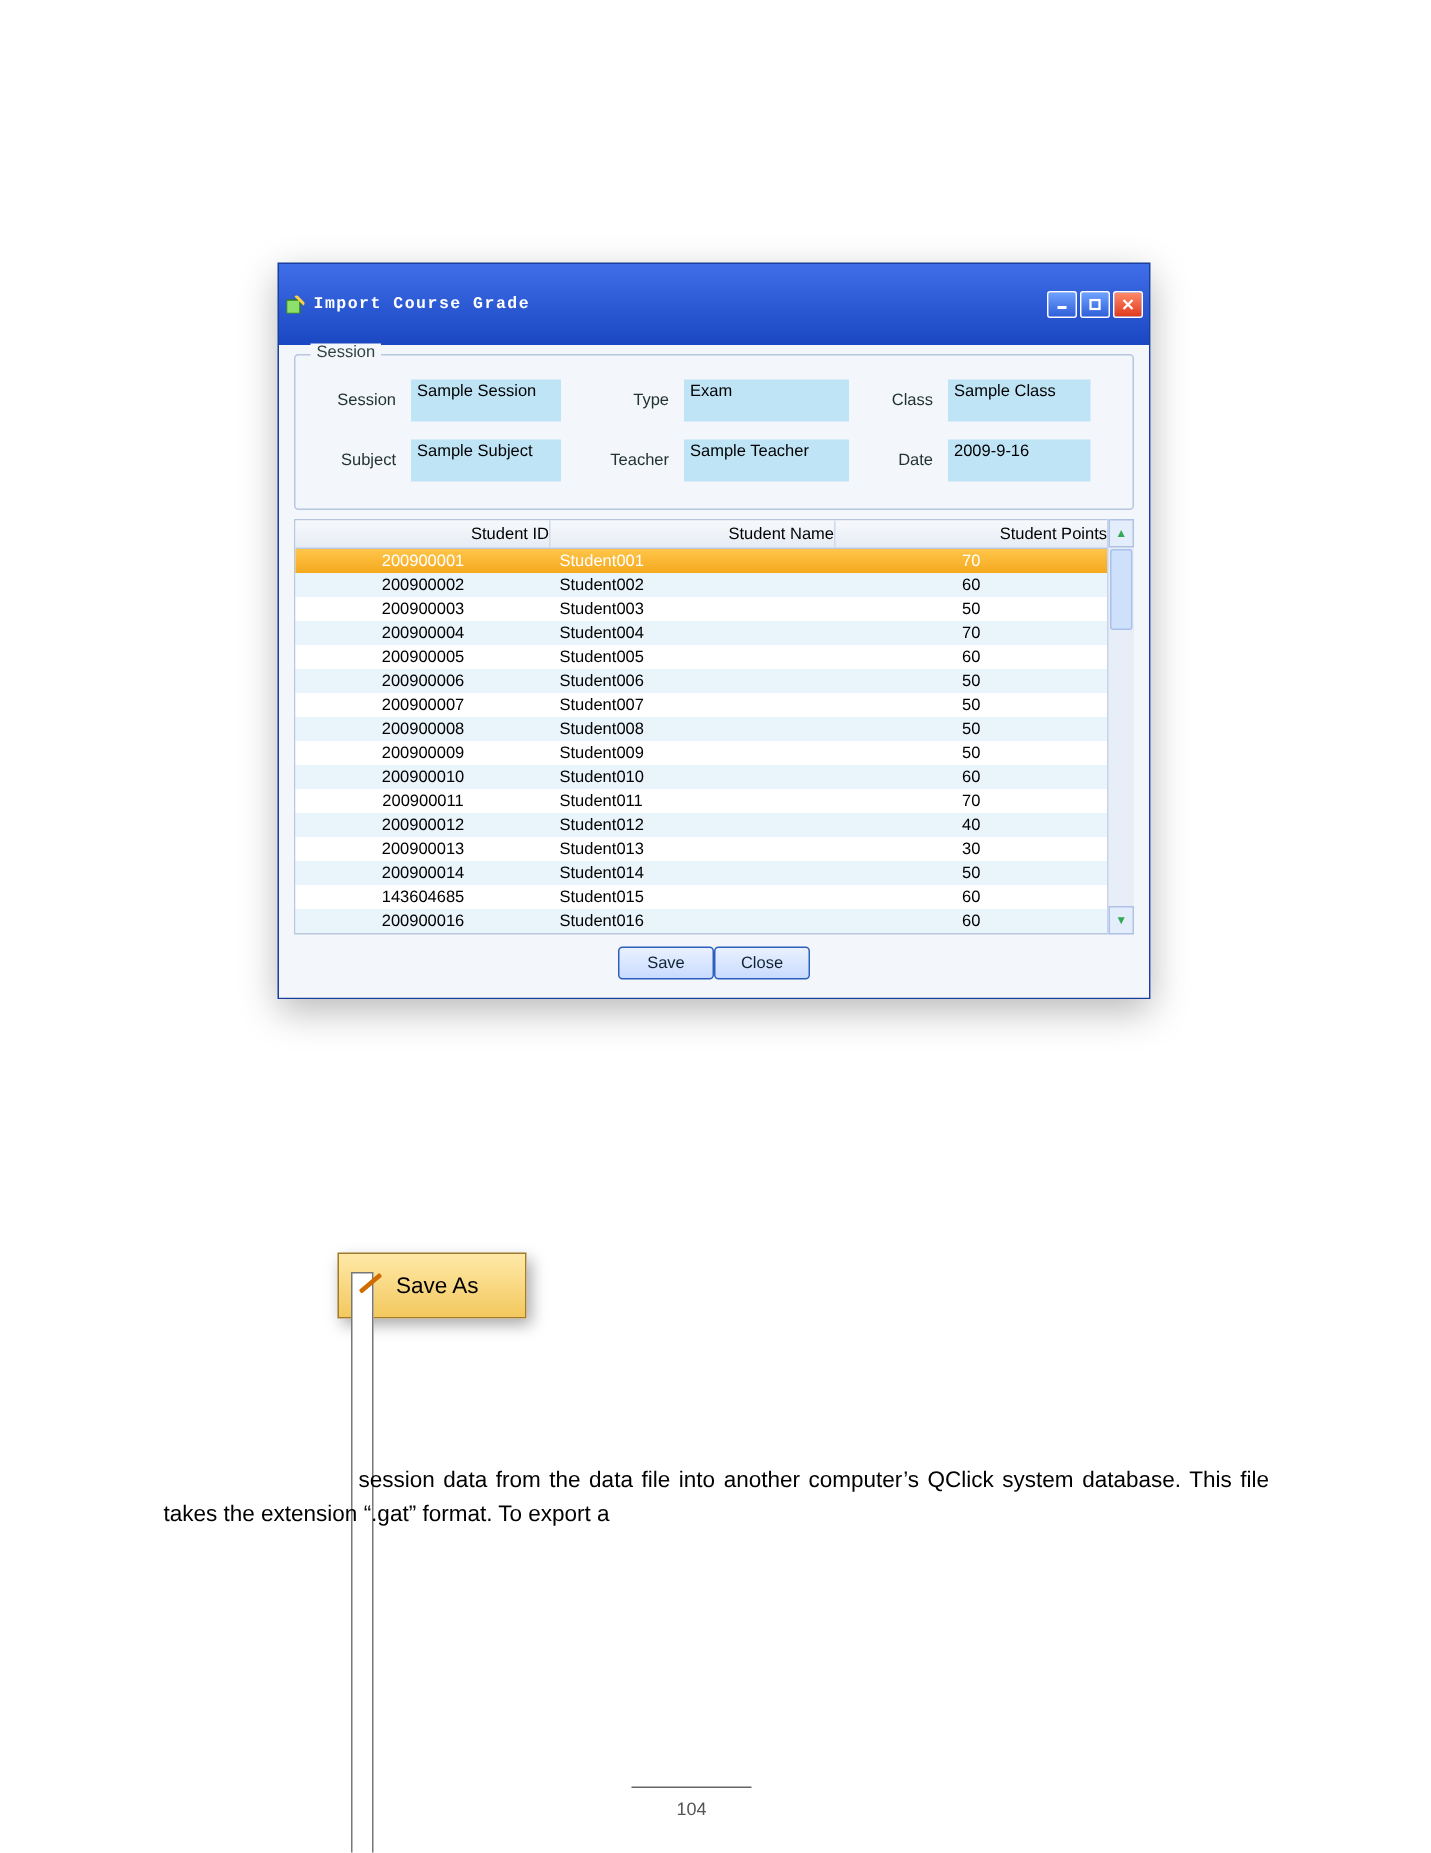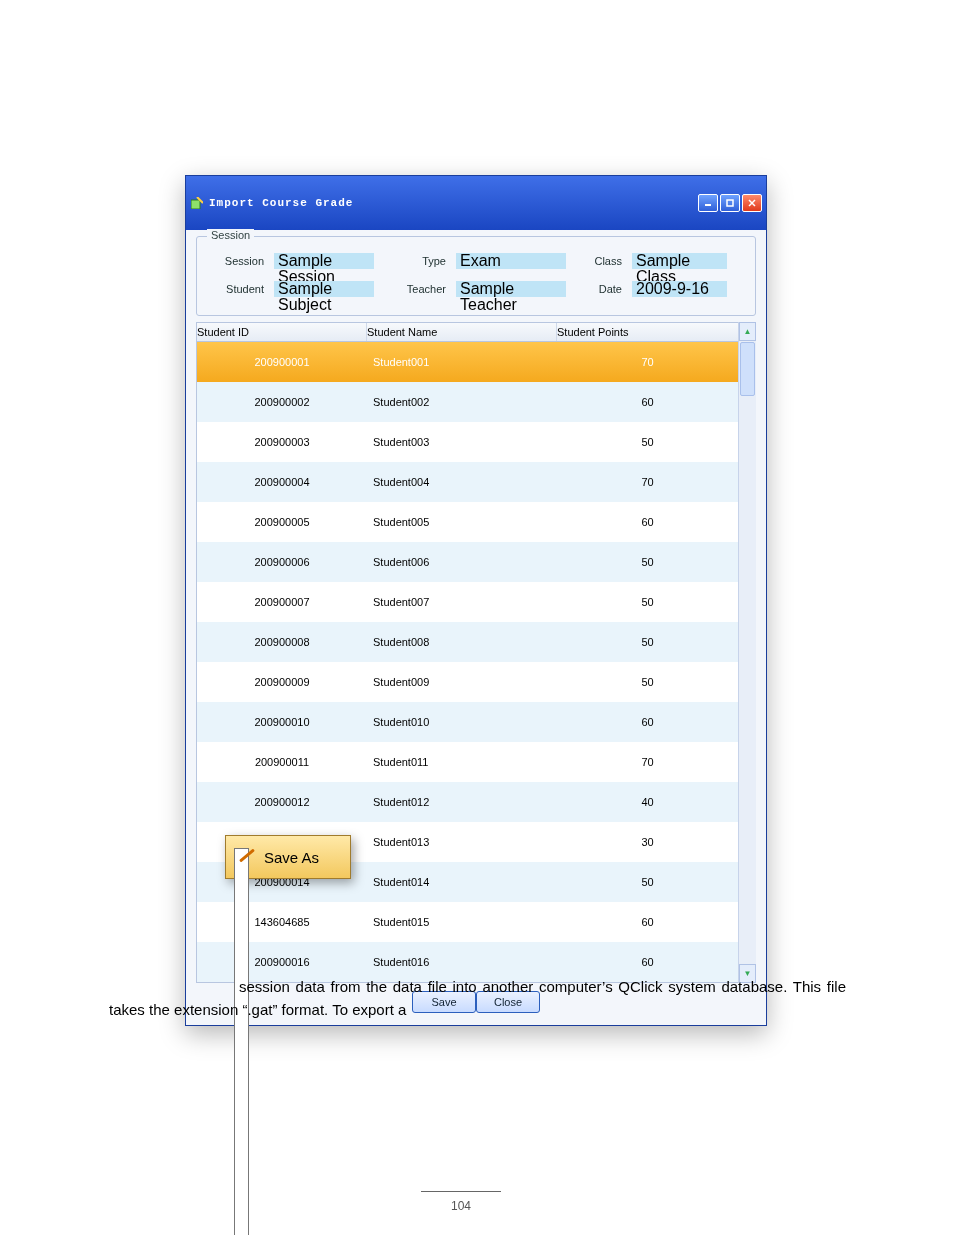--- a/index.html
+++ b/index.html
@@ -14,34 +14,34 @@
   .titlebar .winbtn.mini{background:linear-gradient(#6fa2ff,#2f5fd8)}
   .titlebar .winbtn.maxi{background:linear-gradient(#6fa2ff,#2f5fd8)}
   .titlebar .winbtn.close{background:linear-gradient(#ff8a6b,#e03a1c)}
 
   .winbody{background:#f3f6fb;padding:6px 10px 8px 10px}
   
   .group{border:1px solid #b8c6e0;border-radius:3px;position:relative;padding:16px 12px 18px 12px;margin-bottom:6px}
   .group-legend{position:absolute;top:-8px;left:10px;background:#f3f6fb;padding:0 4px;font-size:11px;color:#344}
   .form-grid{display:grid;grid-template-columns:55px 100px 62px 110px 46px 95px;column-gap:10px;row-gap:12px;align-items:center}
   .form-lbl{text-align:right;font-size:11px;color:#233}
-  .form-val{height:16px;line-height:16px;background:#bfe4f6;padding:0 4px;font-size:16px;border-radius:0}
+  .form-val{height:28px;line-height:16px;background:#bfe4f6;padding:0 4px;font-size:11px;border-radius:0}
 
   
   .tablewrap{position:relative;margin-top:6px}
   .sb{position:absolute;right:0;top:0;bottom:0;width:17px;background:#e8eef8;border-left:1px solid #c7d3ea;display:flex;flex-direction:column;justify-content:space-between}
   .sb .btn{height:17px;display:flex;align-items:center;justify-content:center;font-size:8px;color:#3a5;border:1px solid #b0c2e5;background:#e4edfb}
   .sb .thumb{flex:0 0 52px;margin:1px;background:#cfe0fb;border:1px solid #a9c0eb;border-radius:2px}
   .sb .track{flex:1}
   .tbl{border:1px solid #b8c6e0;background:#fff;margin-right:17px}
   .thead{display:grid;grid-template-columns:170px 190px 1fr;background:linear-gradient(#f7f9fc,#e6ecf5);border-bottom:1px solid #b8c6e0}
-  .th{padding:3px 16px 3px 0;font-size:11px;text-align:left;border-right:1px solid #cfd9ea}
+  .th{padding:3px 0 3px 0;font-size:11px;text-align:right;border-right:1px solid #cfd9ea}
   .th:last-child{border-right:none}
   .trow{display:grid;grid-template-columns:170px 190px 1fr;font-size:11px}
-  .td{padding:14px 6px}
+  .td{padding:2px 6px}
   .td.c1{text-align:center}
   .td.c3{text-align:center}
   .trow:nth-child(odd){background:#fff}
   .trow:nth-child(even){background:#e9f4fb}
   .trow.sel{background:linear-gradient(#ffc54a,#f5a91e);color:#fff}
   .trow.sel .td{color:#fff}
   .btnbar{display:flex;justify-content:center;padding:8px 0 4px 0}
   .xpbtn{min-width:62px;height:20px;border:1px solid #2b5fbd;border-radius:3px;background:linear-gradient(#eaf1ff,#c8dbff);font-size:11px;display:inline-flex;align-items:center;justify-content:center;color:#123}
 
   
@@ -93,21 +93,21 @@
     <div class="winbody">
       <div class="group">
         <span class="group-legend">Session</span>
         <div class="form-grid">
           <div class="form-lbl">Session</div>
           <div class="form-val">Sample Session</div>
           <div class="form-lbl">Type</div>
           <div class="form-val">Exam</div>
           <div class="form-lbl">Class</div>
           <div class="form-val">Sample Class</div>
-          <div class="form-lbl">Student</div>
+          <div class="form-lbl">Subject</div>
           <div class="form-val">Sample Subject</div>
           <div class="form-lbl">Teacher</div>
           <div class="form-val">Sample Teacher</div>
           <div class="form-lbl">Date</div>
           <div class="form-val">2009-9-16</div>
         </div>
       </div>
 
       <div class="tablewrap">
         <div class="tbl">

